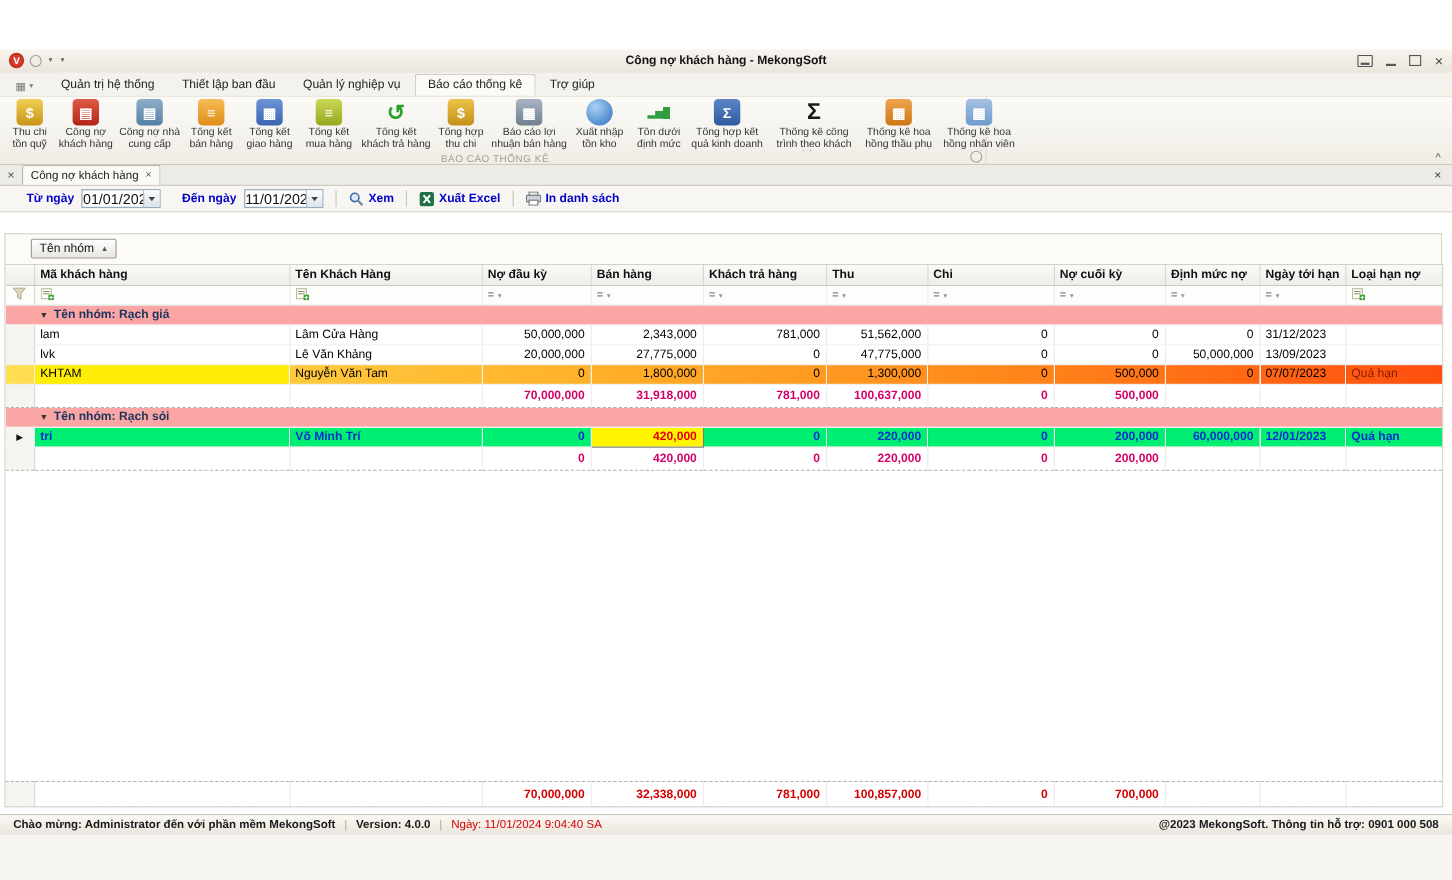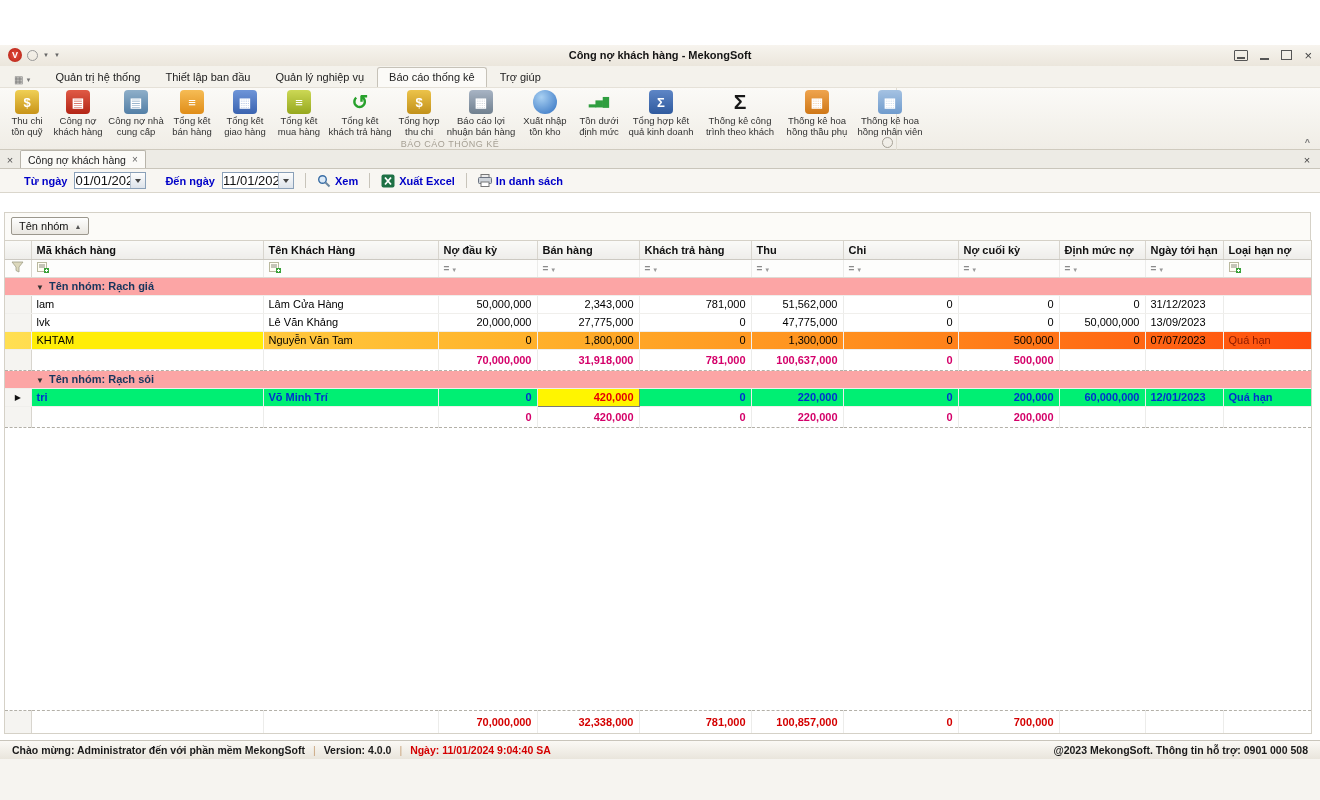--- a/index.html
+++ b/index.html
@@ -69,21 +69,21 @@
   .flabel{color:#0000c8;font-weight:700;margin-left:12px;}
   .datebox{width:72px;height:17px;background:#fff;border:1px solid #8aa0b8;display:flex;align-items:center;font-size:13px;color:#111;padding-left:0;position:relative;box-sizing:border-box;}
   .datebox .dd{position:absolute;right:0;top:0;width:14px;height:100%;background:linear-gradient(#fdfdfd,#dde3ea);border-left:1px solid #b4c0ce;display:flex;align-items:center;justify-content:center;}
   .tri-dn{width:0;height:0;border-left:3px solid transparent;border-right:3px solid transparent;border-top:4px solid #444;}
   .vsep{width:1px;height:15px;background:#c8c4ba;margin:0 4px;}
   .linkbtn{display:flex;align-items:center;gap:4px;color:#0000c8;font-weight:700;white-space:nowrap;}
 
   
   .titlerow{position:absolute;top:193px;left:0;width:1320px;height:19px;line-height:19px;padding-left:14px;font-size:12px;font-weight:700;color:#15152a;box-sizing:border-box;}
   .grouppanel{position:absolute;top:212px;left:4px;width:1307px;height:28px;background:#fcfbf8;border:1px solid #d5d1c7;border-bottom:none;box-sizing:border-box;}
-  .chip{position:absolute;left:6px;top:4px;height:18px;display:flex;align-items:center;gap:6px;padding:0 7px;border:1px solid #9b978d;border-radius:2px;background:linear-gradient(#fefefe,#e9e6e0);font-size:11px;color:#111;box-sizing:border-box;}
+  .chip{position:absolute;left:23px;top:4px;height:18px;display:flex;align-items:center;gap:6px;padding:0 7px;border:1px solid #9b978d;border-radius:2px;background:linear-gradient(#fefefe,#e9e6e0);font-size:11px;color:#111;box-sizing:border-box;}
   .chip .sortup{font-size:7px;color:#555;}
 
   
   .grid{position:absolute;top:240px;left:4px;width:1308px;height:494px;border:1px solid #d5d1c7;background:#fff;box-sizing:border-box;overflow:hidden;}
   table.maintbl{border-collapse:collapse;table-layout:fixed;width:1306px;}
   .maintbl td,.maintbl th{font-size:11px;height:18px;padding:0 5px;border-right:1px solid #ececea;border-bottom:1px solid #f0efec;white-space:nowrap;overflow:hidden;box-sizing:border-box;color:#000;}
   .maintbl thead th{background:linear-gradient(#fafaf8,#eeedea);border-right:1px solid #d8d5ce;border-bottom:1px solid #ccc9c2;text-align:left;font-weight:700;color:#101010;}
   .col-ind{background:linear-gradient(#fafaf8,#eeedea);}
   td.ind{background:#f5f4f1;border-right:1px solid #d8d5ce;text-align:center;padding:0;}
   .num{text-align:right;}
@@ -102,21 +102,21 @@
   tr.sub td{border-top:1px dashed #b3b0a8;border-bottom:1px dashed #b3b0a8;color:#d4006a;font-weight:700;height:21px;background:#fff;}
   tr.sub td.ind{background:#f5f4f1;}
   .gt{position:absolute;left:0;top:469px;}
   .gt td{border-top:1px dashed #b3b0a8;border-bottom:1px dashed #b3b0a8;color:#d40000;font-weight:700;height:23px;background:#fff;}
   .gt td.ind{background:#f5f4f1;}
 
   
   .statusbar{position:absolute;top:740px;left:0;width:1320px;height:19px;background:linear-gradient(#fbf9f5,#e9e5dc);border-top:1px solid #c9c5bb;display:flex;align-items:center;font-size:10.5px;padding:0 12px;box-sizing:border-box;gap:8px;}
   .st-b{font-weight:700;color:#1a1a1a;white-space:nowrap;}
   .st-sep{color:#c9a27a;}
-  .st-red{font-weight:700;color:#d40000;white-space:nowrap;}
+  .st-red{font-weight:400;color:#d40000;white-space:nowrap;}
   .st-right{margin-left:auto;font-weight:700;color:#1a1a1a;white-space:nowrap;}
   .bottomfill{position:absolute;top:759px;left:0;width:1320px;height:41px;background:#f6f4f0;}
 </style>
 </head>
 <body>
 
 <div class="screen">
 
   <div class="titlebar">
     <div class="qat">

